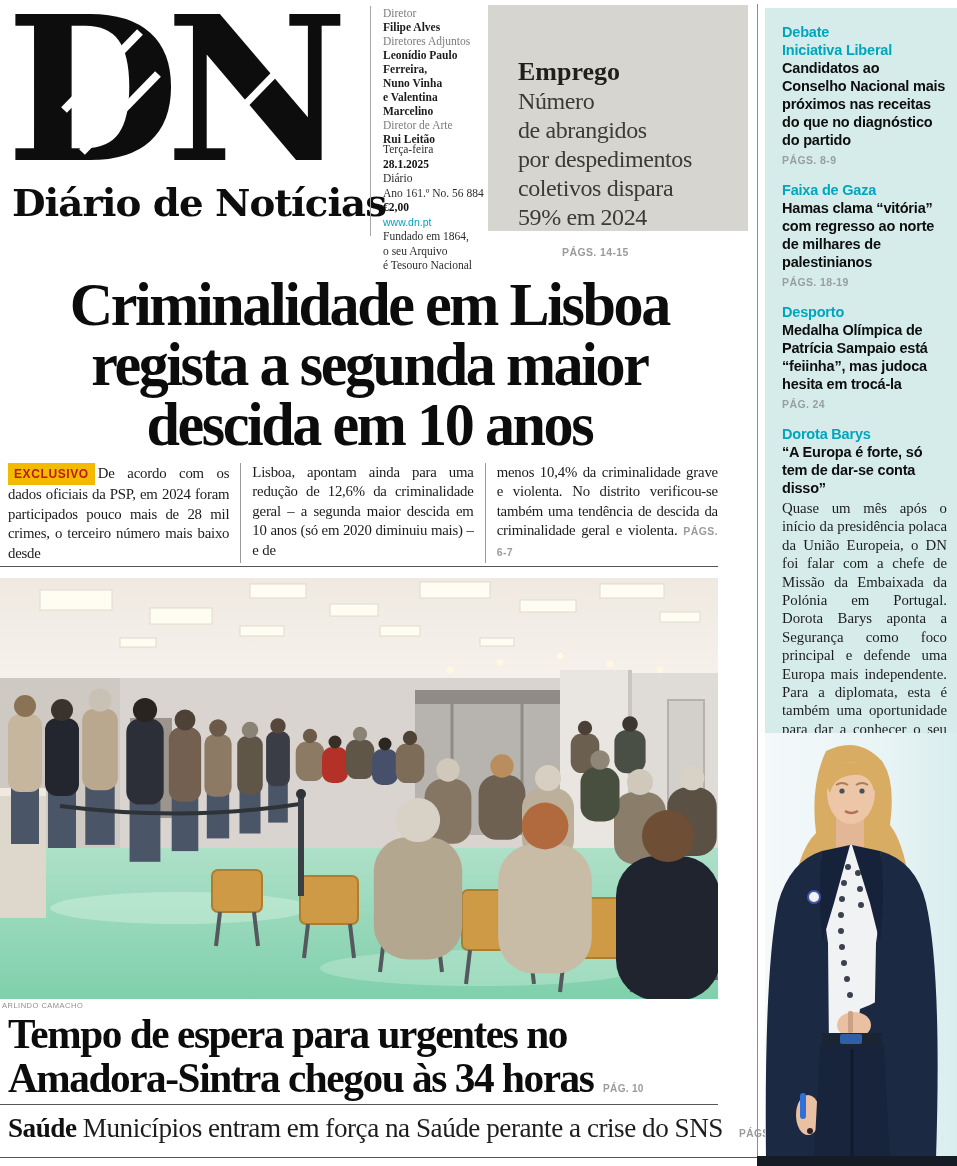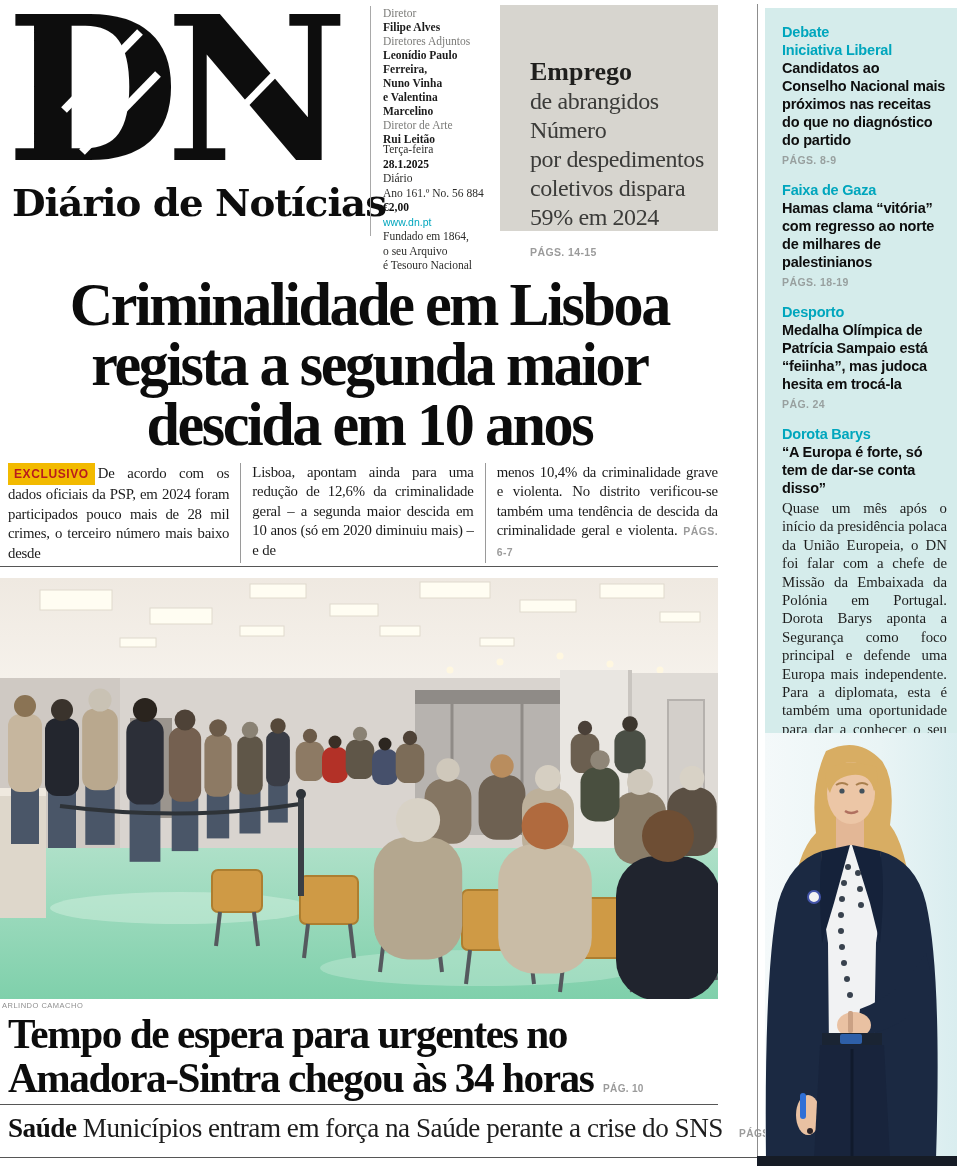--- a/index.html
+++ b/index.html
@@ -10,27 +10,27 @@
   .logo-svg{display:block;}
   .logo-name{font-family:"DejaVu Serif",serif;font-weight:bold;font-size:38px;
              letter-spacing:-1px;color:#0d0d0d;margin-top:-4px;transform:scaleX(1.02);transform-origin:0 0;white-space:nowrap;}
   .vline-masthead{position:absolute;left:370px;top:6px;width:1px;height:230px;background:#a9a9a9;}
   .staff-col{position:absolute;left:383px;top:6px;width:102px;font-size:11.5px;line-height:14px;}
   .staff-col .role{color:#7b7b78;}
   .staff-col .name{font-weight:bold;color:#1c1c1c;}
   .issue-col{position:absolute;left:383px;top:142px;width:102px;font-size:11.5px;line-height:14.5px;color:#2c2c2a;}
   .issue-col .bold{font-weight:bold;color:#111;}
   .issue-col .link{font-family:"Liberation Sans",sans-serif;font-weight:normal;font-size:10.5px;color:#00a6bd;}
-  .emprego-box{position:absolute;left:500px;top:5px;width:218px;height:226px;background:#d7d5cf;
+  .emprego-box{position:absolute;left:488px;top:5px;width:260px;height:226px;background:#d7d5cf;
                box-sizing:border-box;padding:52px 8px 0 30px;}
   .emprego-kicker{font-weight:bold;font-size:26px;line-height:30px;color:#1f1f1d;}
   .emprego-line{font-size:24px;line-height:29px;color:#3b3b39;letter-spacing:-0.4px;}
   .pages-ref{font-family:"Liberation Sans",sans-serif;font-weight:bold;font-size:10.5px;
              color:#9b9b9b;letter-spacing:0.4px;}
-  .emprego-box .pages-ref{display:block;margin-top:14px;}
+  .emprego-box .pages-ref{display:block;margin-top:14px;margin-left:44px;}
   
   .h1-wrap{position:absolute;left:8px;top:274px;width:745px;text-align:center;}
   .h1-line{font-weight:bold;font-size:62px;line-height:60px;letter-spacing:-2.5px;color:#0c0c0c;
            transform:scaleX(0.97);transform-origin:0 0;white-space:nowrap;}
   
   .lead-cols{position:absolute;left:8px;top:463px;width:710px;height:100px;display:flex;}
   .lead-col{flex:1;box-sizing:border-box;padding:0 11px 0 0;margin-right:11px;border-right:1px solid #9a9a9a;
             font-size:14.8px;line-height:19.4px;text-align:justify;color:#1b1b1b;letter-spacing:-0.2px;}
   .lead-col:last-child{border-right:none;margin-right:0;padding-right:0;}
   .excl-badge{display:inline-block;background:#f2ba00;color:#b91c1c;font-family:"Liberation Sans",sans-serif;
@@ -99,22 +99,22 @@
     <div>Ano 161.º No. 56 884</div>
     <div class="bold">€2,00</div>
     <div class="link">www.dn.pt</div>
     <div>Fundado em 1864,</div>
     <div>o seu Arquivo</div>
     <div>é Tesouro Nacional</div>
   </div>
 
   <div class="emprego-box">
     <div class="emprego-kicker">Emprego</div>
+    <div class="emprego-line">Número</div>
     <div class="emprego-line">de abrangidos</div>
-    <div class="emprego-line">Número</div>
     <div class="emprego-line">por despedimentos</div>
     <div class="emprego-line">coletivos dispara</div>
     <div class="emprego-line">59% em 2024</div>
     <span class="pages-ref">PÁGS. 14-15</span>
   </div>
 
   <div class="h1-wrap">
     <div class="h1-line">Criminalidade em Lisboa</div>
     <div class="h1-line">regista a segunda maior</div>
     <div class="h1-line">descida em 10 anos</div>

